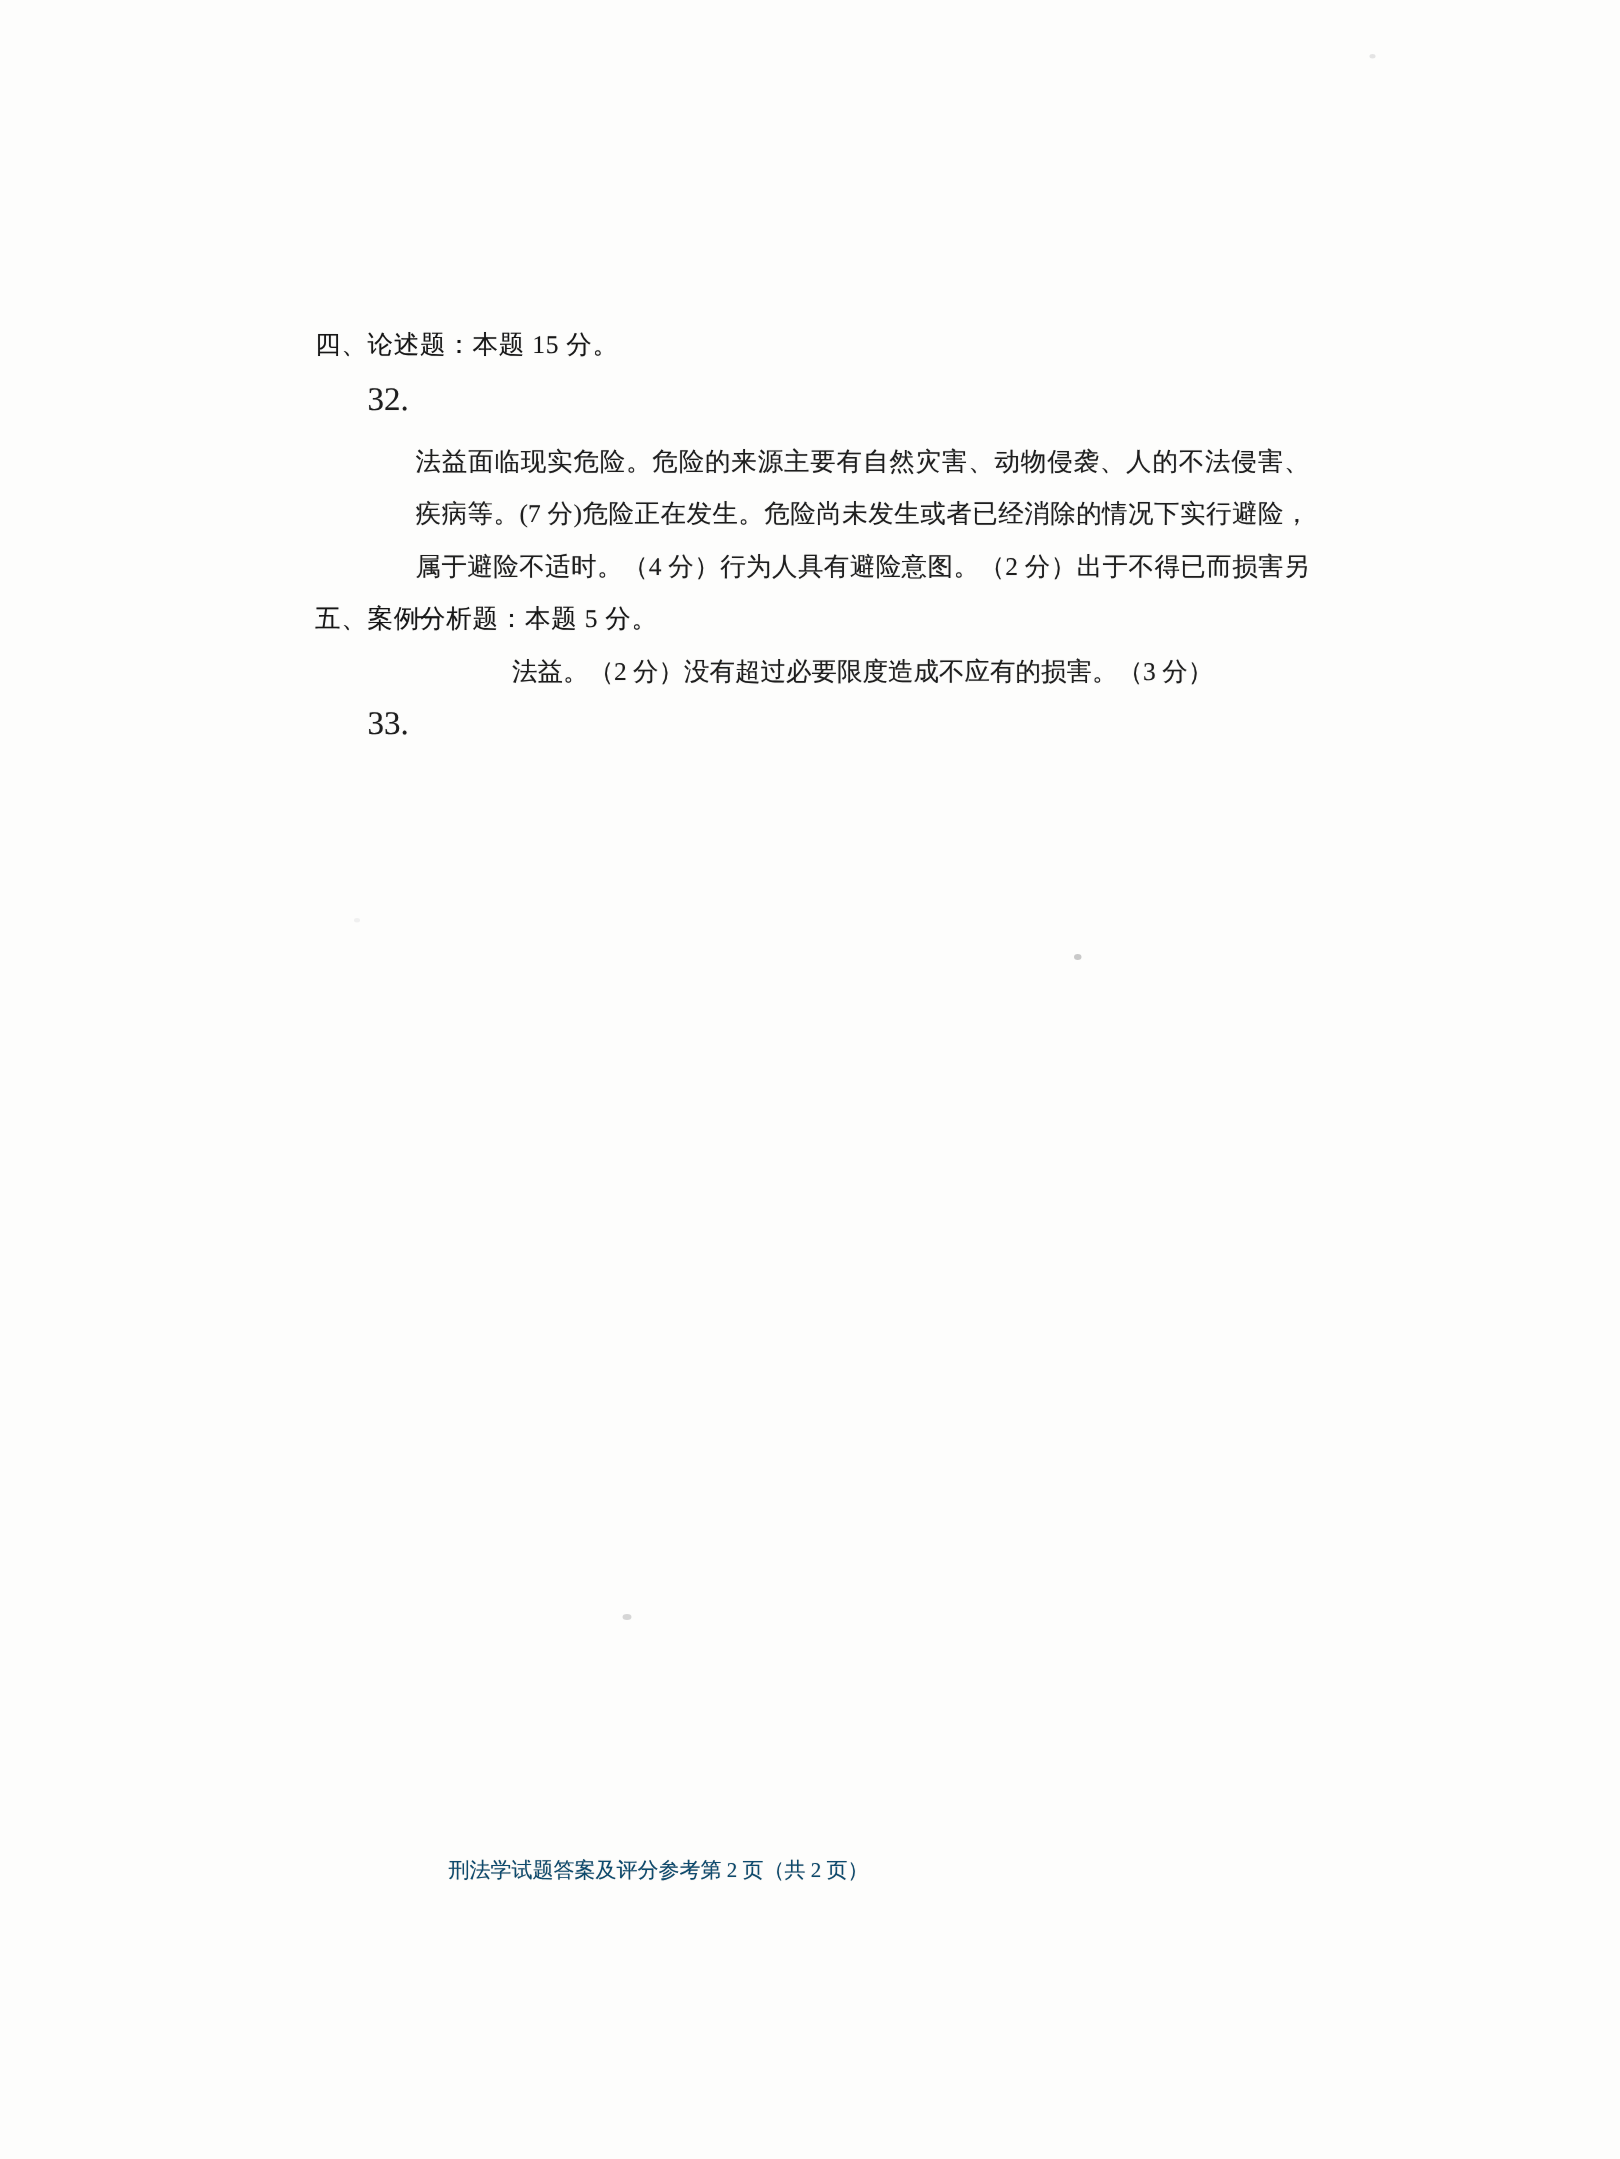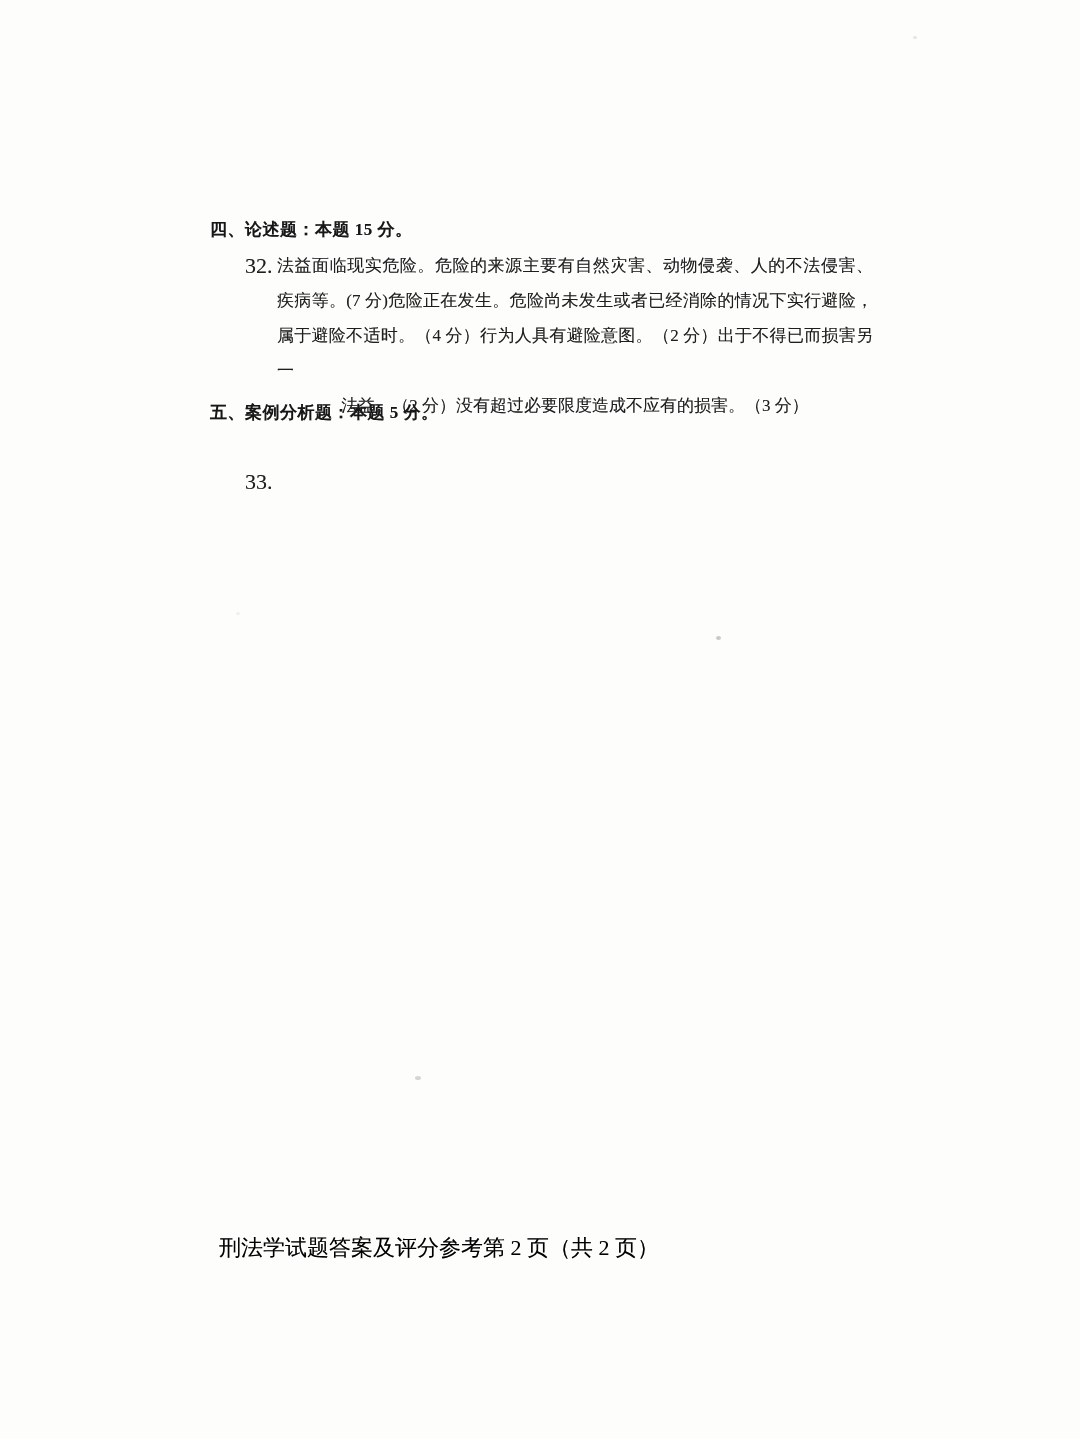--- a/index.html
+++ b/index.html
@@ -10,21 +10,21 @@
     background: #fdfdfc;
     overflow: hidden;
     font-family: "Liberation Serif", "DejaVu Serif", serif;
     color: #1e1e1e;
     text-shadow: 0 0 0.6px rgba(30,30,30,0.38);
   }
   .section-heading {
     position: absolute;
     left: 210px;
     font-size: 17px;
-    font-weight: 700;
+    font-weight: 400;
     line-height: 35px;
     white-space: nowrap;
     letter-spacing: 0.5px;
     color: #171717;
     text-align: center;
   }
   .heading-4 { top: 212px; }
   .heading-5 { top: 395px; }
   .item-number {
     position: absolute;
@@ -34,40 +34,41 @@
     white-space: nowrap;
   }
   .num-32 { top: 248px; }
   .num-33 { top: 440px; margin-top: 24px; }
   .answer-para {
     position: absolute;
     left: 277px;
     width: 596px;
     font-size: 17px;
     line-height: 35px;
+    margin-top: 42px;
   }
   .para-32 { top: 248px; }
   .para-33 { top: 432px; }
   .answer-line { display: block; }
   .answer-line.just {
     text-align: justify;
     text-align-last: justify;
   }
   .answer-line.last {
     text-align: center;
   }
   .page-footer {
     position: absolute;
     left: 0;
     top: 1236px;
     width: 878px;
     text-align: center;
-    font-size: 22px;
+    font-size: 14px;
     line-height: 24px;
-    color: #000000;
+    color: #0c4a6e;
   }
   .speck {
     position: absolute;
     border-radius: 50%;
   }
   .speck-1 { left: 913px; top: 36px;   width: 4px; height: 3px; background: #e4e4e4; }
   .speck-2 { left: 236px; top: 612px;  width: 4px; height: 3px; background: #f0f0f0; }
   .speck-3 { left: 716px; top: 636px;  width: 5px; height: 4px; background: #c9c9c9; }
   .speck-4 { left: 415px; top: 1076px; width: 6px; height: 4px; background: #d6d6d6; }
 </style>

